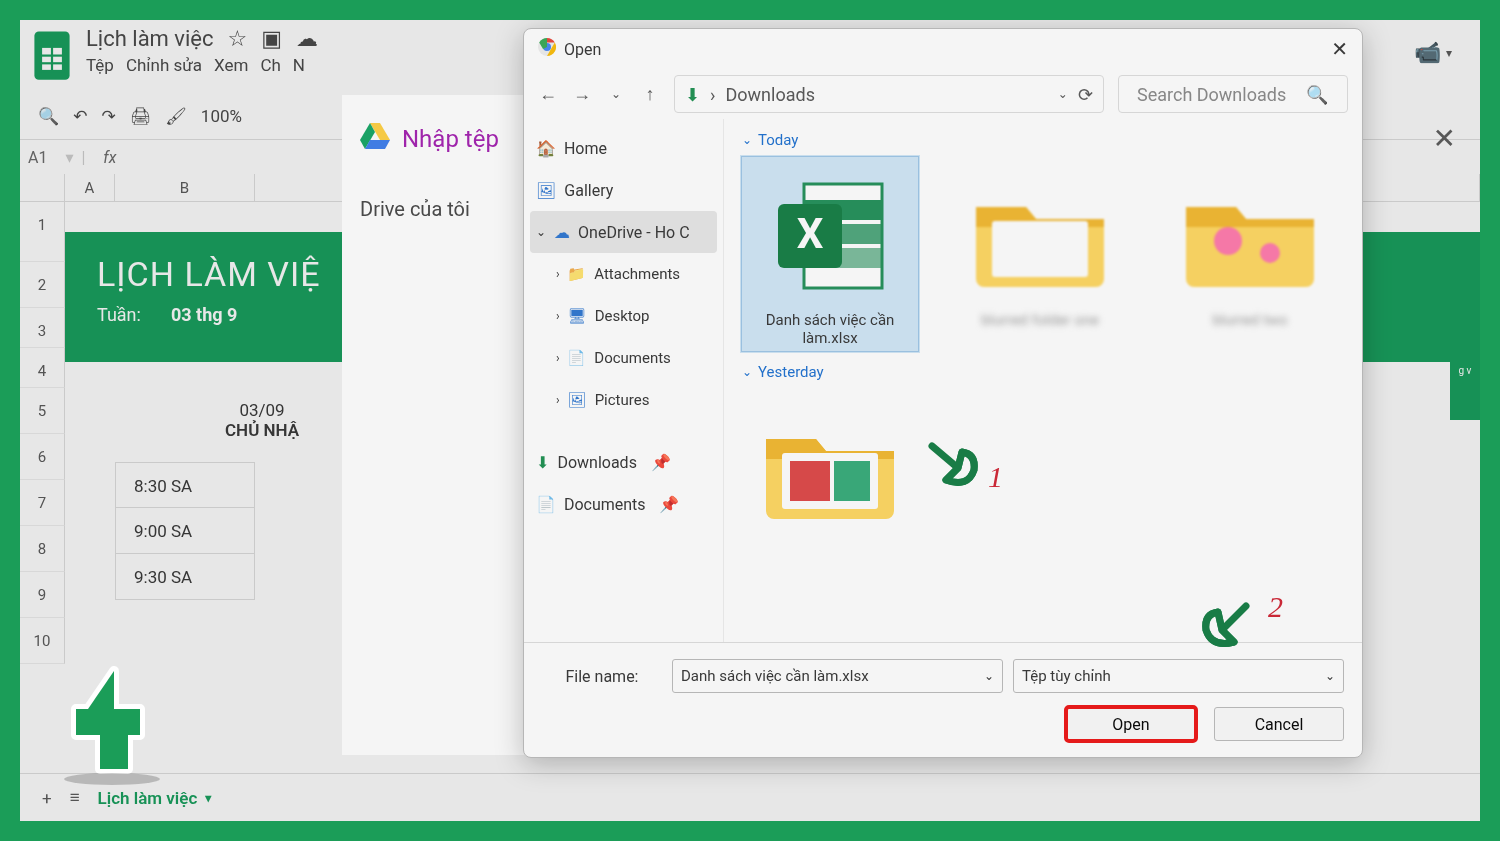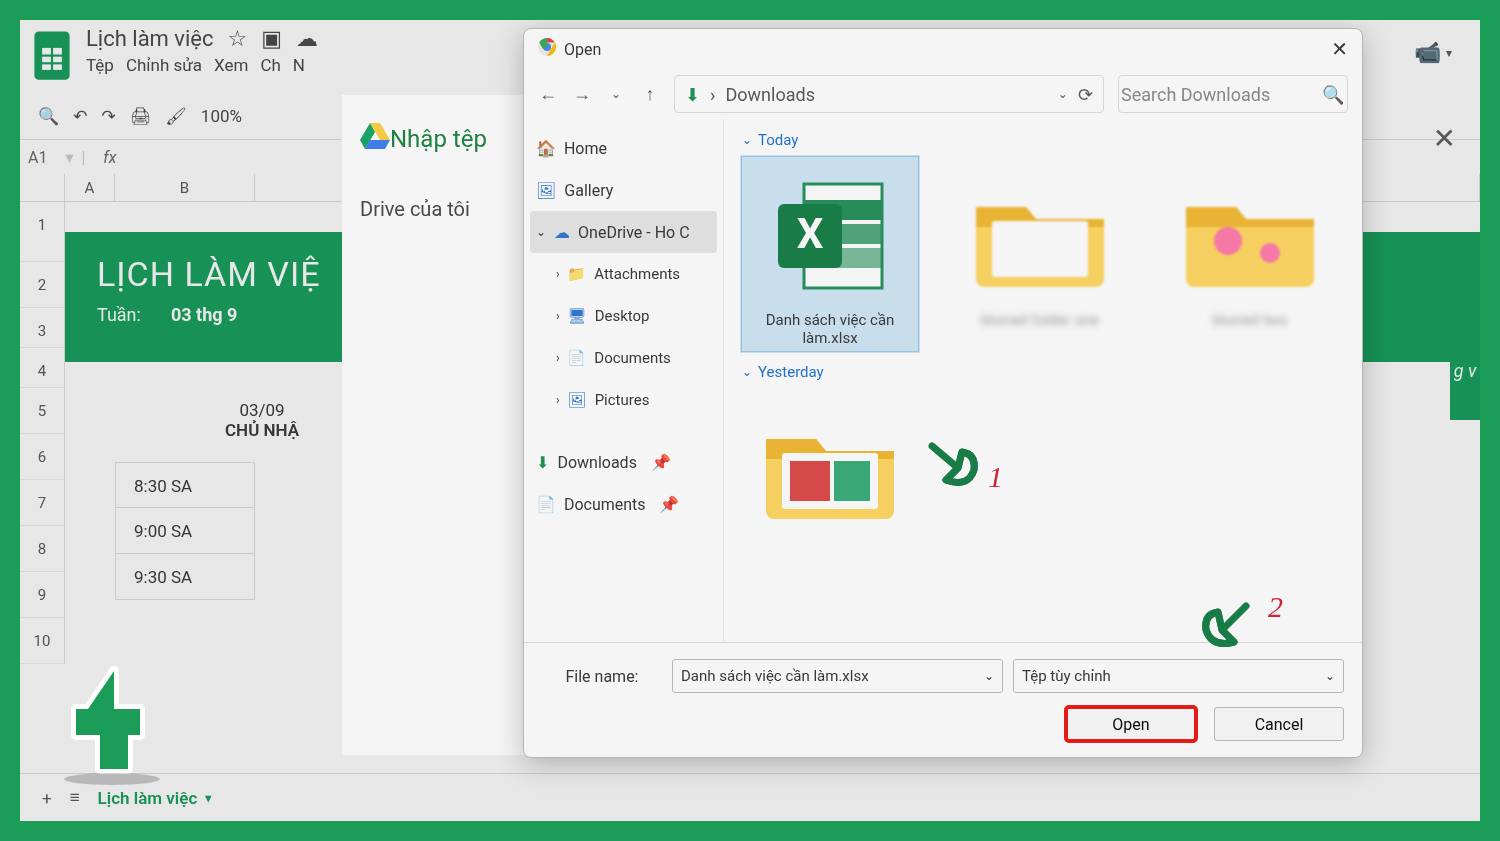--- a/index.html
+++ b/index.html
@@ -32,30 +32,30 @@
   .cal-times { position:absolute; left:50px; top:260px; width:140px; font-size:17px; color:#333;}
   .cal-times div { height:46px; line-height:46px; border:1px solid #ddd; border-top:none; padding-left:18px;}
   .cal-times div:first-child{border-top:1px solid #ddd;}
   .sheet-tabs { position:absolute; left:0; right:0; bottom:0; height:48px; display:flex; align-items:center; gap:18px; padding:0 22px; border-top:1px solid #ddd; font-size:17px; color:#555;}
   .tab-active { color:#0f9d58; font-weight:600; display:flex; align-items:center; gap:8px;}
 
   .camera-btn { position:absolute; right:28px; top:20px; font-size:22px; color:#555; display:flex; align-items:center; gap:4px;}
 
   
   .drive-panel { position:absolute; left:322px; top:75px; width:190px; height:660px; background:#fff; padding:28px 18px; }
-  .drive-head { display:flex; align-items:center; gap:0; font-size:24px; color:#15803d; margin-bottom:42px;}
+  .drive-head { display:flex; align-items:center; gap:12px; font-size:24px; color:#a21caf; margin-bottom:42px;}
   .drive-sub { font-size:20px; color:#444;}
 
   
   .dialog { position:absolute; left:503px; top:8px; width:840px; height:730px; background:#fff; border:1px solid #bbb; border-radius:8px; box-shadow:0 6px 28px rgba(0,0,0,0.25); overflow:hidden; display:flex; flex-direction:column;}
   .dlg-title { height:40px; display:flex; align-items:center; justify-content:space-between; padding:0 14px; font-size:16px; color:#333;}
   .dlg-title-left{ display:flex; align-items:center; gap:8px;}
   .dlg-nav { height:50px; display:flex; align-items:center; padding:0 14px; gap:14px; font-size:18px; color:#555;}
   .addr { display:flex; align-items:center; gap:10px; flex:1; border:1px solid #ddd; height:38px; border-radius:4px; padding:0 10px;}
-  .search { width:230px; height:38px; border:1px solid #ddd; border-radius:4px; display:flex; align-items:center; padding:0 2px; color:#888; justify-content:space-between;}
+  .search { width:230px; height:38px; border:1px solid #ddd; border-radius:4px; display:flex; align-items:center; padding:0 18px; color:#888; justify-content:space-between;}
   .dlg-toolbar { height:40px; display:flex; align-items:center; justify-content:space-between; padding:0 16px; font-size:16px;}
   .dlg-toolbar .left{ display:flex; gap:26px;}
   .dlg-toolbar .org { color:#1a6fd1;}
   .dlg-toolbar .right { display:flex; gap:18px; align-items:center; color:#555;}
   .dlg-body { flex:1; display:flex; overflow:hidden;}
   .tree { width:200px; border-right:1px solid #eee; padding:8px 6px; font-size:16px; color:#333; overflow:hidden;}
   .tree-item { display:flex; align-items:center; gap:8px; height:42px; padding:0 6px; border-radius:4px; white-space:nowrap;}
   .tree-item.sel { background:#e6e6e6;}
   .tree-item.sub { padding-left:26px; font-size:15px;}
   .tree-gap { height:20px;}
@@ -186,21 +186,21 @@
   <div class="sheet-tabs">
     <span>+</span>
     <span>≡</span>
     <span class="tab-active">
         <span>Lịch làm việc</span>
         <span class="chev">▾</span>
       </span>
   </div>
 
   <div class="camera-btn">📹<span class="chev">▾</span></div>
-  <div style="position:absolute; right:0; top:300px; height:100px; width:30px; background:#0f9d58; color:#fff; font-size:18px; display:flex; align-items:center; justify-content:center; font-style:italic">g v</div>
+  <div style="position:absolute; right:0; top:300px; height:100px; width:30px; background:#0f9d58; color:#fff; font-size:10px; display:flex; align-items:center; justify-content:center; ">g v</div>
 
   <div class="dim-overlay"></div>
 
   <div class="drive-panel">
     <div class="drive-head">
       <span>
         <svg width="30" height="26" viewBox="0 0 30 26">
             <polygon points="10,0 20,0 30,17 20,17" fill="#ffcf3f"></polygon>
             <polygon points="10,0 0,17 5,26 15,9" fill="#11a463"></polygon>
             <polygon points="30,17 25,26 5,26 10,17" fill="#3a7cec"></polygon>

